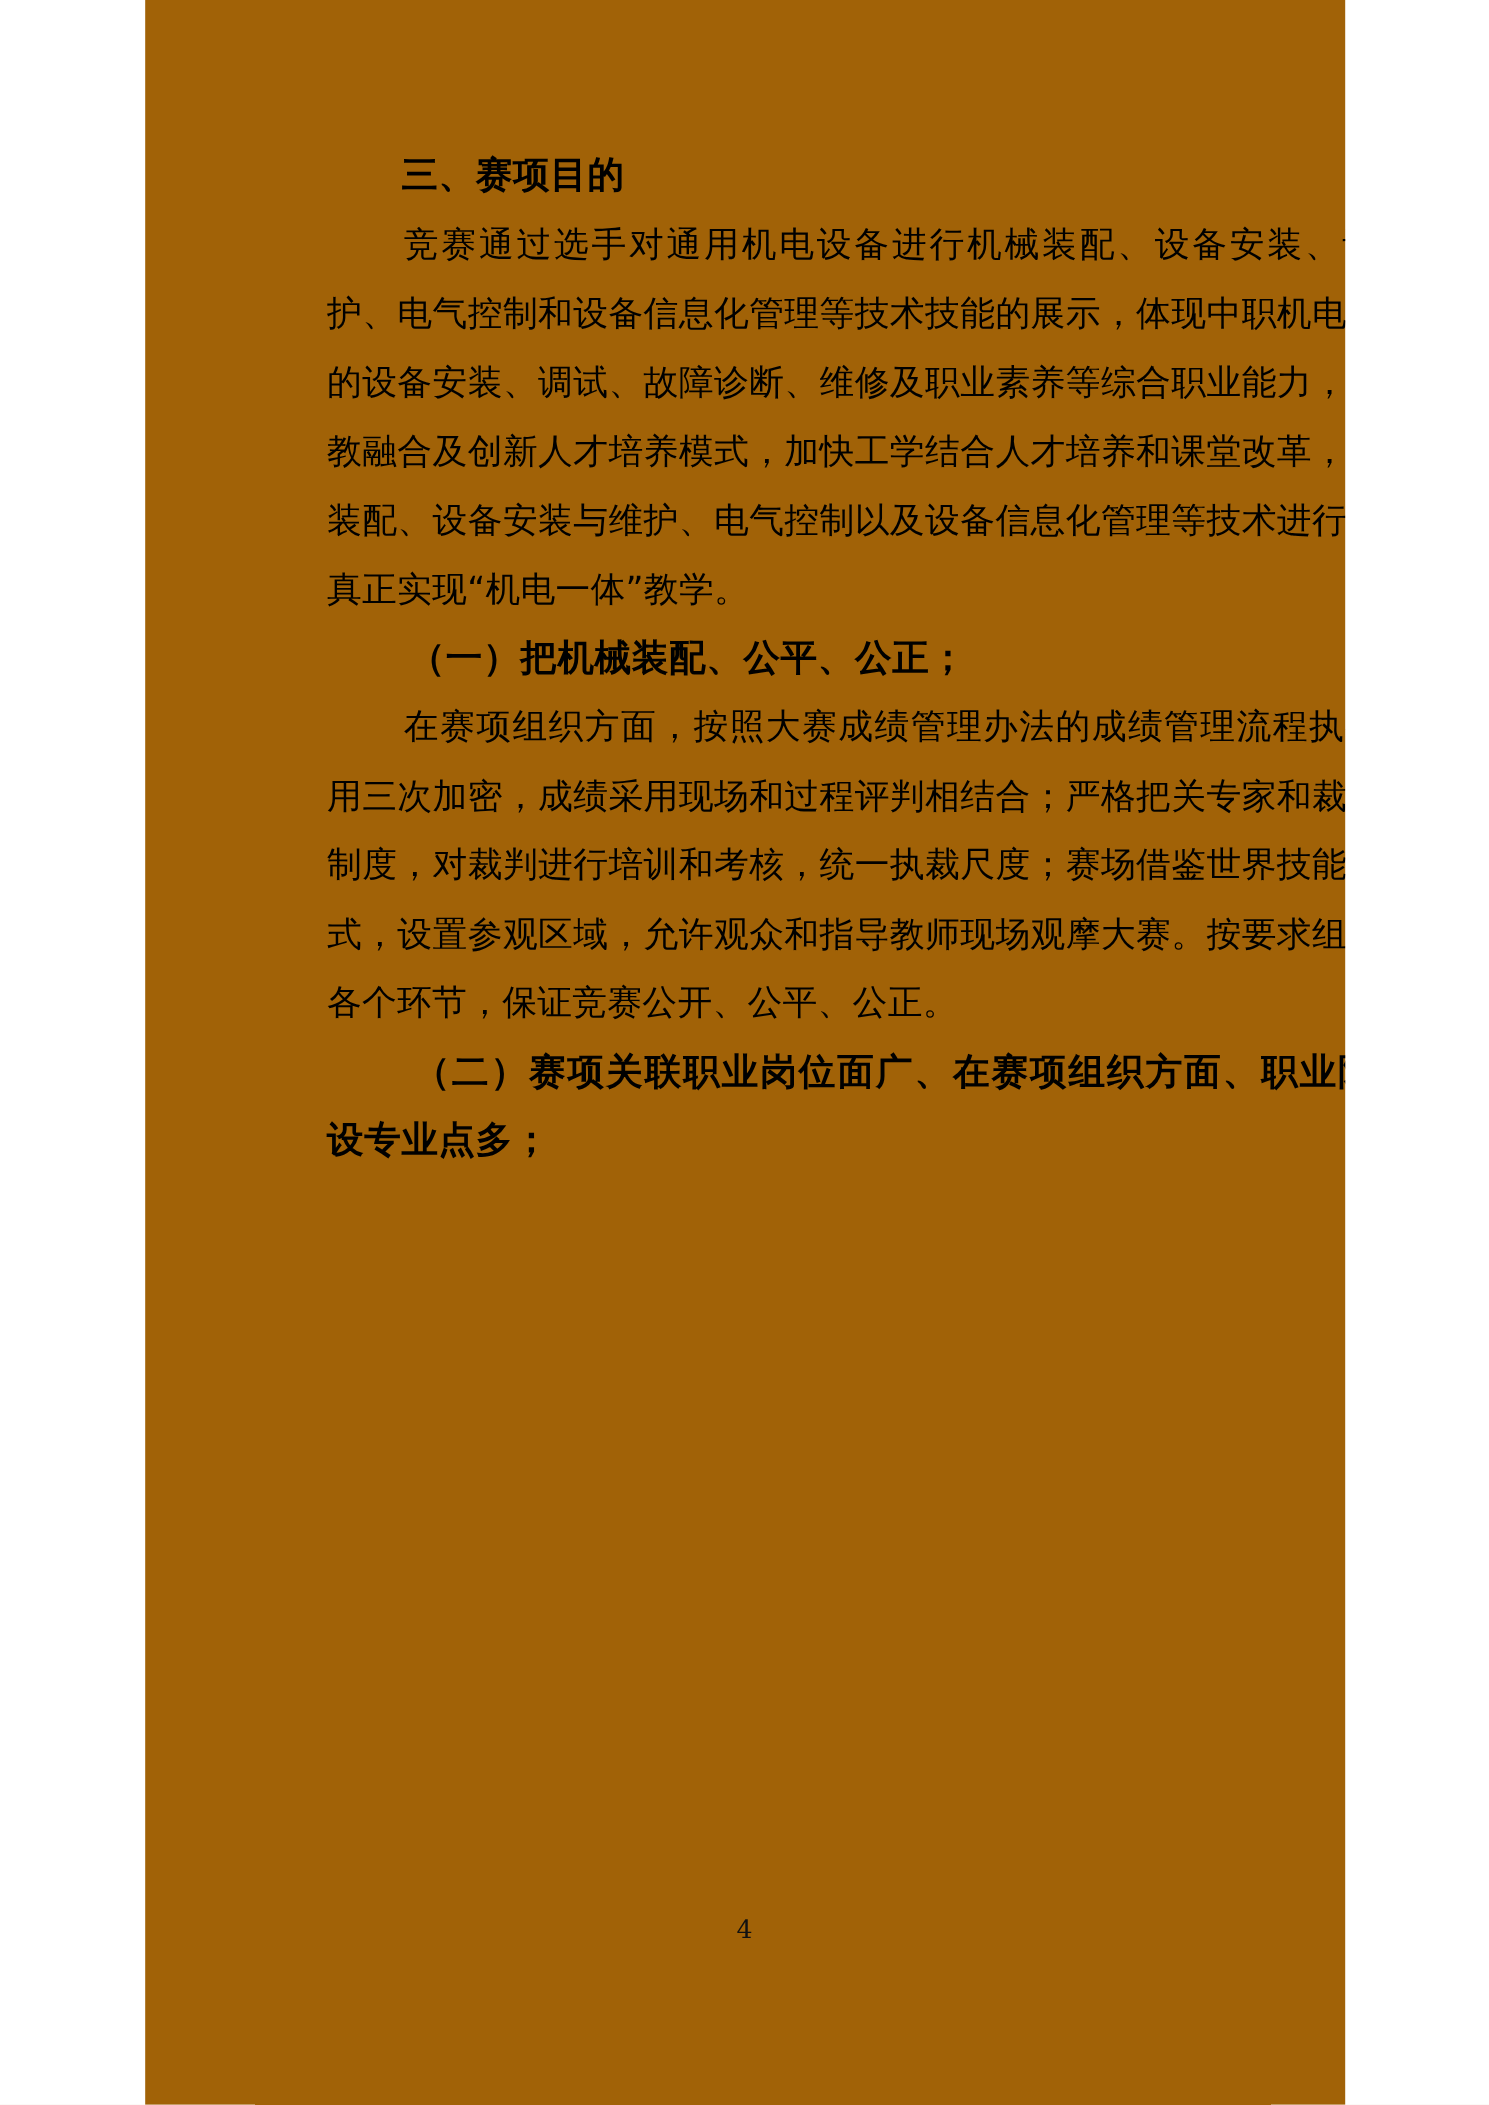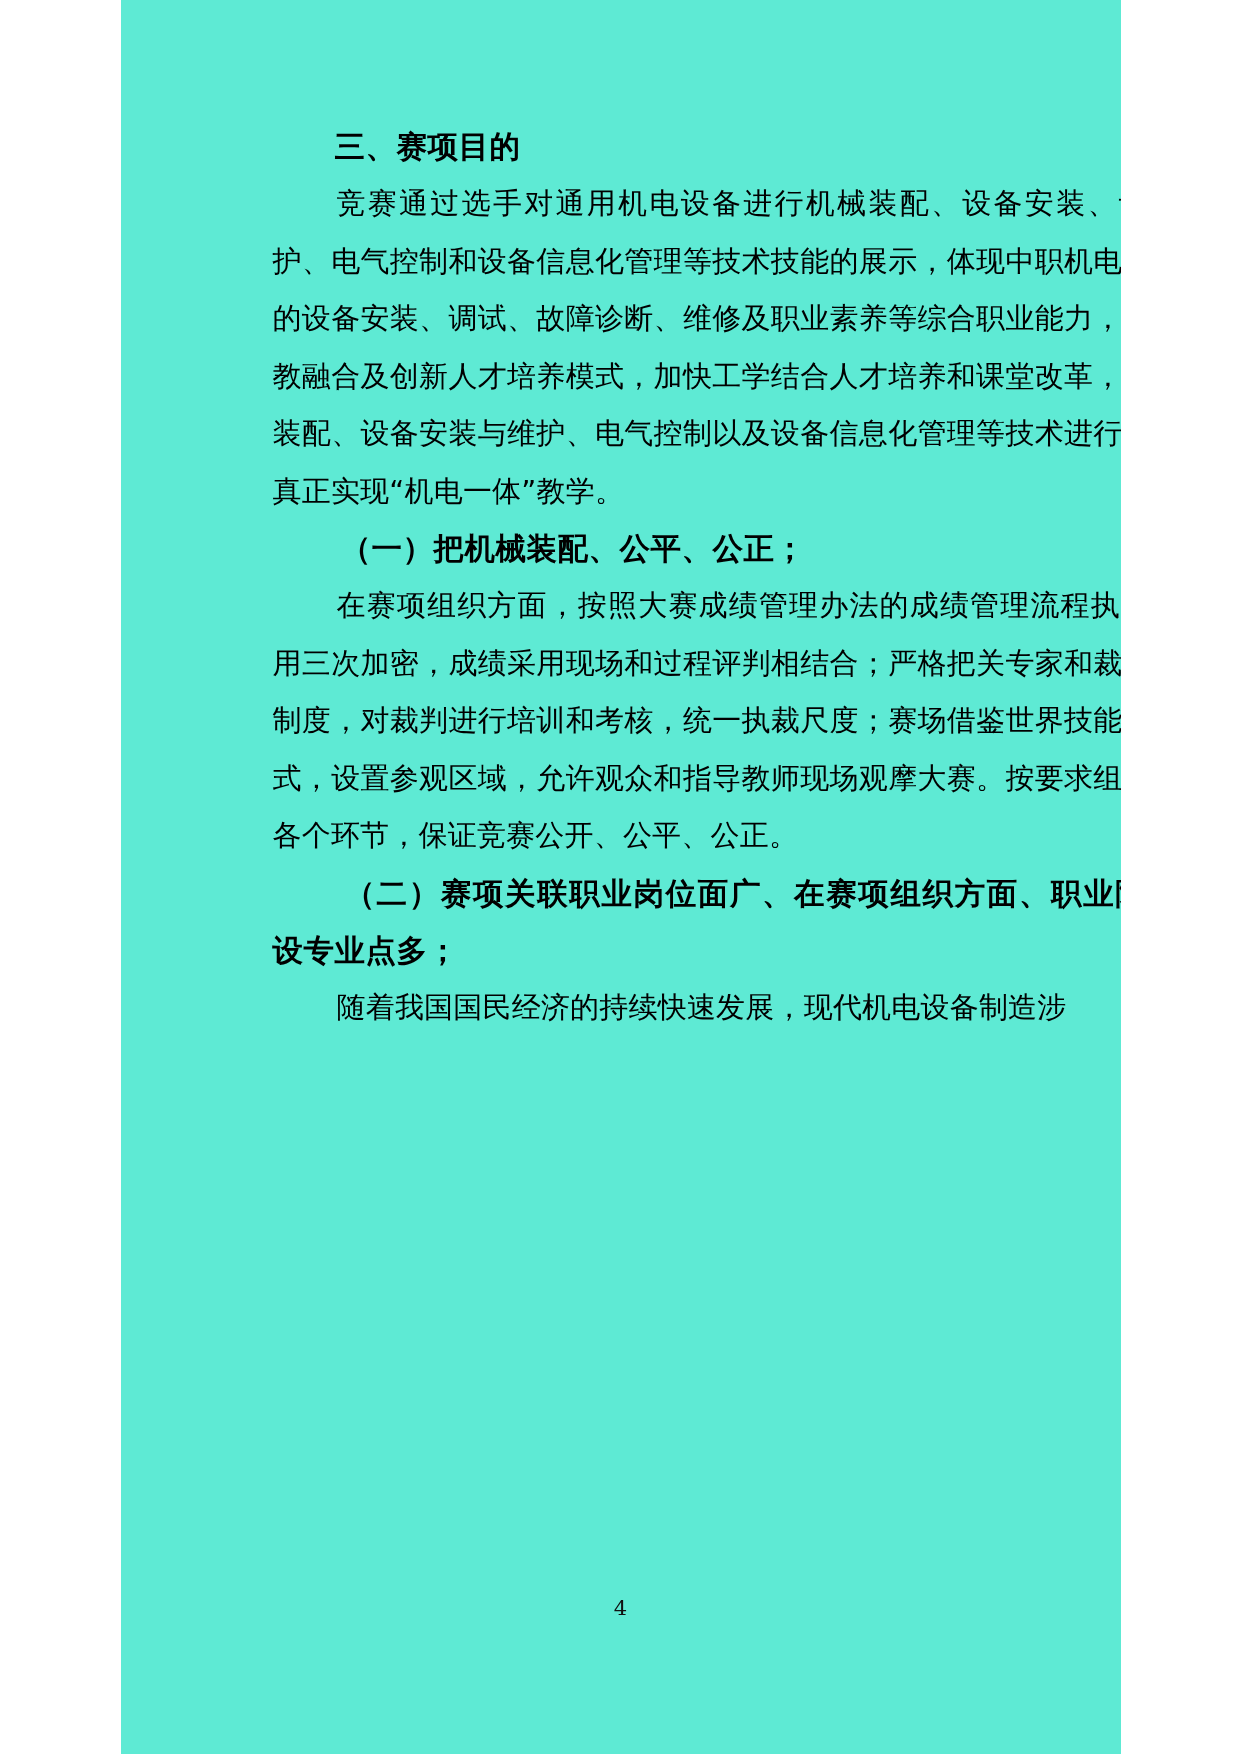--- a/index.html
+++ b/index.html
@@ -10,21 +10,21 @@
   }
   body {
     font-family: "DejaVu Sans", "Liberation Sans", sans-serif;
     color: #000000;
   }
   .page {
     position: relative;
     width: 1000px;
     height: 1754px;
     margin: 0 auto;
-    background: #5eead4;
+    background: #a16207;
     overflow: hidden;
     box-sizing: border-box;
   }
   .content {
     position: absolute;
     left: 152px;
     top: 118px;
     width: 938px;
   }
   
@@ -87,19 +87,18 @@
     <p class="para">竞赛通过选手对通用机电设备进行机械装配、设备安装、设备维护、电气控制和设备信息化管理等技术技能的展示，体现中职机电类学生的设备安装、调试、故障诊断、维修及职业素养等综合职业能力，促进产教融合及创新人才培养模式，加快工学结合人才培养和课堂改革，把机械装配、设备安装与维护、电气控制以及设备信息化管理等技术进行融合，真正实现“机电一体”教学。</p>
 
 
     <h3 class="subheading">（一）把机械装配、公平、公正；</h3>
 
 
     <p class="para">在赛项组织方面，按照大赛成绩管理办法的成绩管理流程执行，采用三次加密，成绩采用现场和过程评判相结合；严格把关专家和裁判选用制度，对裁判进行培训和考核，统一执裁尺度；赛场借鉴世界技能大赛模式，设置参观区域，允许观众和指导教师现场观摩大赛。按要求组织赛项各个环节，保证竞赛公开、公平、公正。</p>
 
     <h3 class="subheading tight">（二）赛项关联职业岗位面广、在赛项组织方面、职业院校开设专业点多；</h3>
 
-    <p class="para">随着我国国民经济的持续快速发展，现代机电设备制造涉</p>
 
   </div>
 
   <div class="page-number">4</div>
 
 </div>
 
 </body></html>

